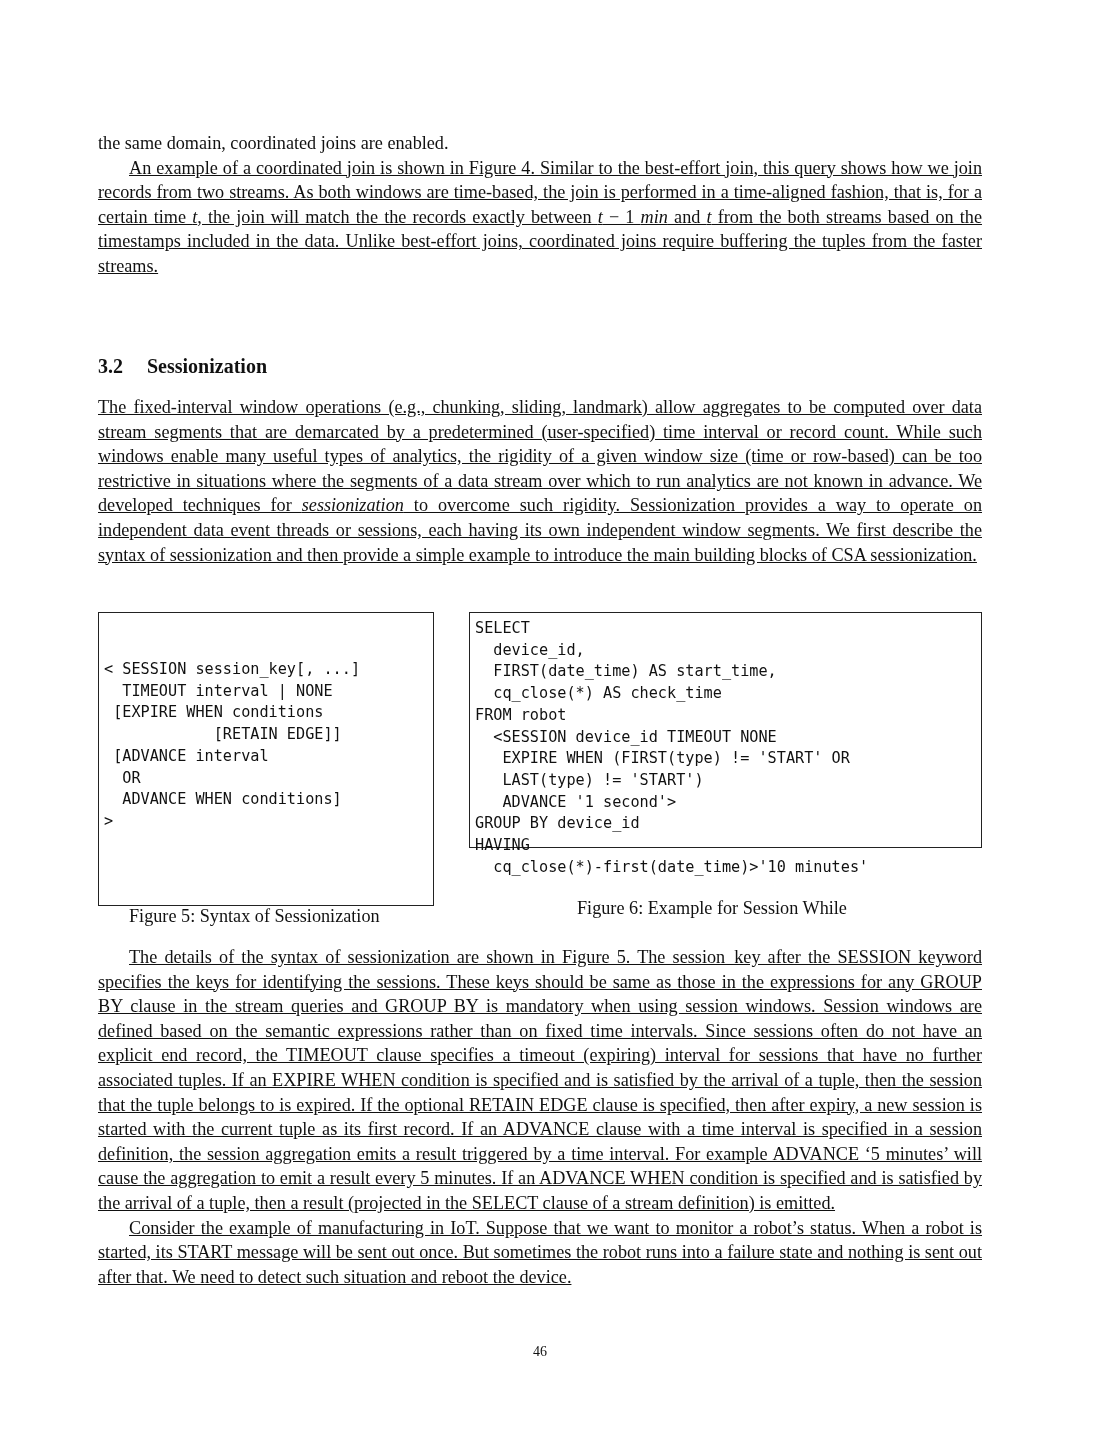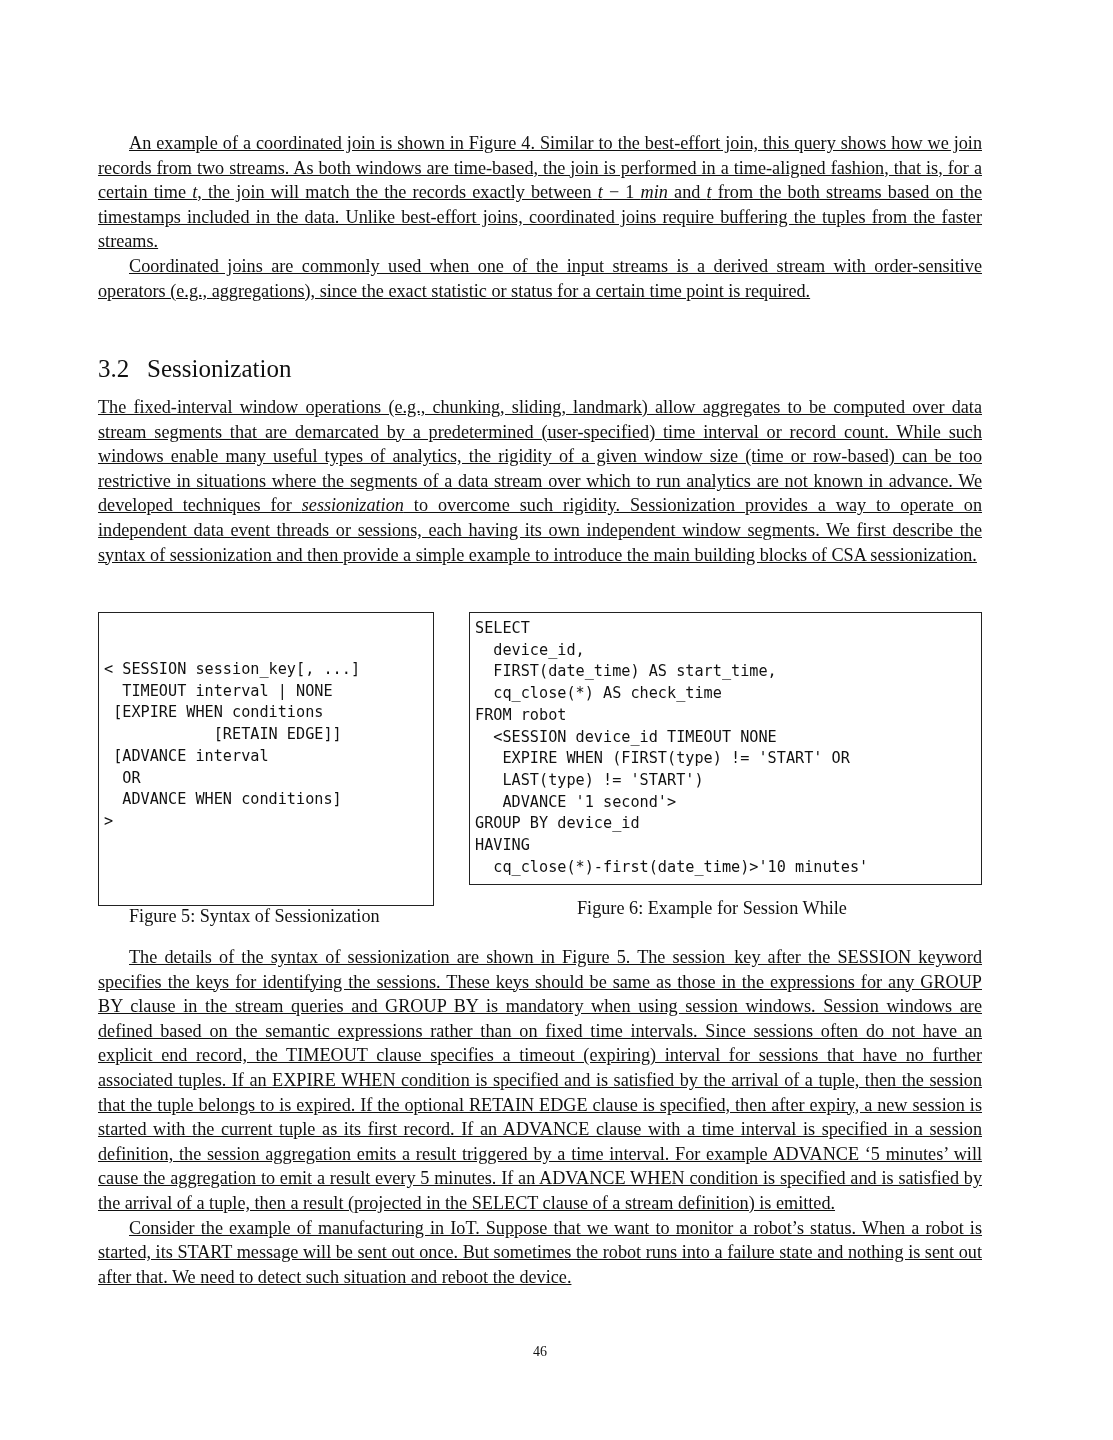--- a/index.html
+++ b/index.html
@@ -1,34 +1,34 @@
 <!DOCTYPE html>
 <html><head>
 <meta charset="utf-8">
 <style>
   html, body { margin: 0; padding: 0; background: #ffffff; }
   body { width: 1113px; height: 1440px; position: relative; overflow: hidden;
          font-family: "Liberation Serif", "DejaVu Serif", serif; color: #111; }
   .col { position: absolute; left: 98px; width: 884px; }
   p { margin: 0; font-size: 18.2px; line-height: 24.6px; text-align: justify; }
   p.indent { text-indent: 31px; text-decoration: underline; }
-  .sec { position: absolute; left: 98px; top: 355px; font-weight: normal; font-size: 25px; }
+  .sec { position: absolute; left: 98px; top: 355px; font-weight: bold; font-size: 20px; }
   .sec .num { display: inline-block; width: 49px; }
   .box { position: absolute; border: 1px solid #222; box-sizing: border-box; }
   pre { margin: 0; font-family: "DejaVu Sans Mono", "Liberation Mono", monospace;
         font-size: 15.2px; line-height: 21.7px; color: #111; white-space: pre; }
   .cap { position: absolute; font-size: 18.2px; }
   .pagenum { position: absolute; top: 1344px; left: 0; width: 1080px; text-align: center; font-size: 14px; }
 </style>
 </head>
 <body>
 
 <div class="col" style="top:131px;">
+  <p>the same domain, coordinated joins are enabled.</p>
   <p class="indent"><span>An example of a coordinated join is shown in Figure 4. Similar to the best-effort join, this query shows how we join records from two streams.  As both windows are time-based, the join is performed in a time-aligned fashion, that is, for a certain time </span><i>t</i><span>, the join will match the the records exactly between </span><i>t</i><span> − 1 </span><i>min</i><span> and </span><i>t</i><span> from the both streams based on the timestamps included in the data.  Unlike best-effort joins, coordinated joins require buffering the tuples from the faster streams.</span></p>
-  <p class="indent">Coordinated joins are commonly used when one of the input streams is a derived stream with order-sensitive operators (e.g., aggregations), since the exact statistic or status for a certain time point is required.</p>
 </div>
 
 <div class="sec">
   <span class="num">3.2</span><span>Sessionization</span>
 </div>
 
 <div class="col" style="top:395px;text-decoration:underline;">
   <p><span>The fixed-interval window operations (e.g., chunking, sliding, landmark) allow aggregates to be computed over data stream segments that are demarcated by a predetermined (user-specified) time interval or record count. While such windows enable many useful types of analytics, the rigidity of a given window size (time or row-based) can be too restrictive in situations where the segments of a data stream over which to run analytics are not known in advance.  We developed techniques for </span><i>sessionization</i><span> to overcome such rigidity.  Sessionization provides a way to operate on independent data event threads or sessions, each having its own independent window segments. We first describe the syntax of sessionization and then provide a simple example to introduce the main building blocks of CSA sessionization.</span></p>
 </div>
 
@@ -36,21 +36,21 @@
   <pre>&lt; SESSION session_key[, ...]
   TIMEOUT interval | NONE
  [EXPIRE WHEN conditions
             [RETAIN EDGE]]
  [ADVANCE interval
   OR
   ADVANCE WHEN conditions]
 &gt;</pre>
 </div>
 
-<div class="box" style="left:469px; top:612px; width:513px; height:273px; padding:5px 0 0 5px;">
+<div class="box" style="left:469px; top:612px; width:513px; height:236px; padding:5px 0 0 5px;">
   <pre>SELECT
   device_id,
   FIRST(date_time) AS start_time,
   cq_close(*) AS check_time
 FROM robot
   &lt;SESSION device_id TIMEOUT NONE
    EXPIRE WHEN (FIRST(type) != 'START' OR
    LAST(type) != 'START')
    ADVANCE '1 second'&gt;
 GROUP BY device_id

